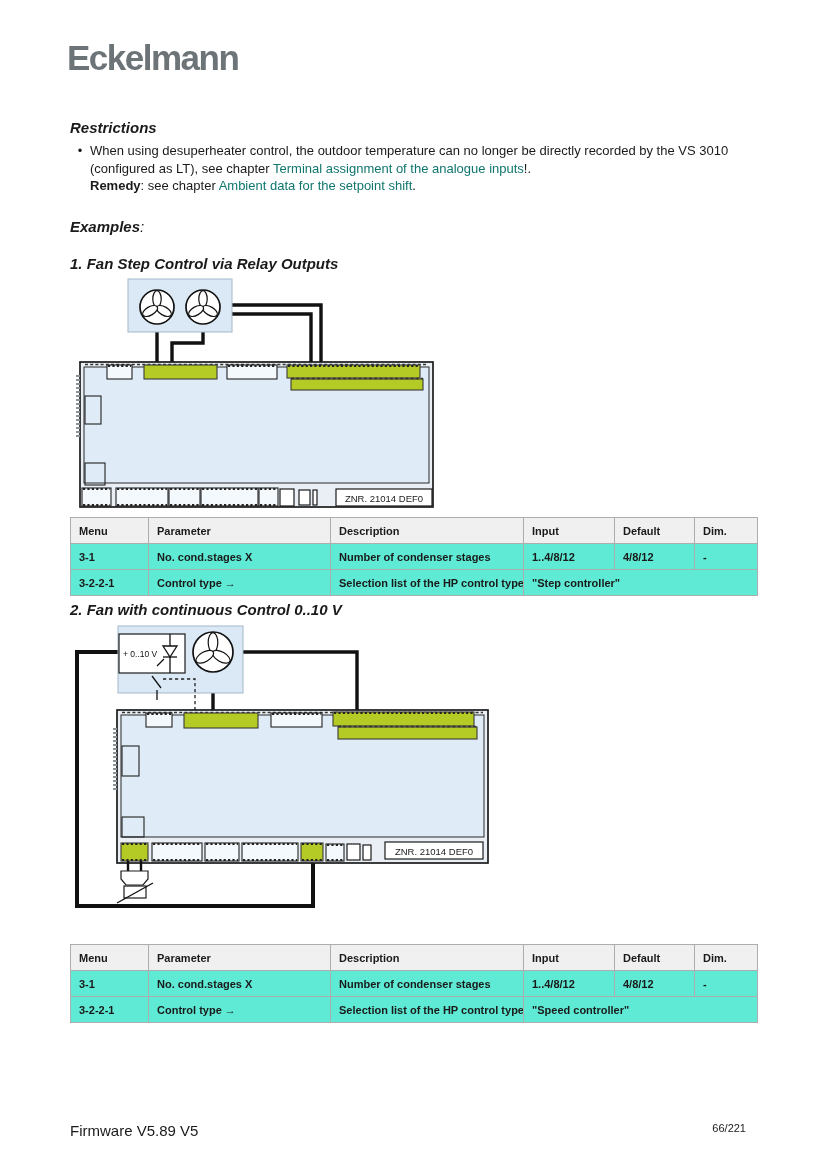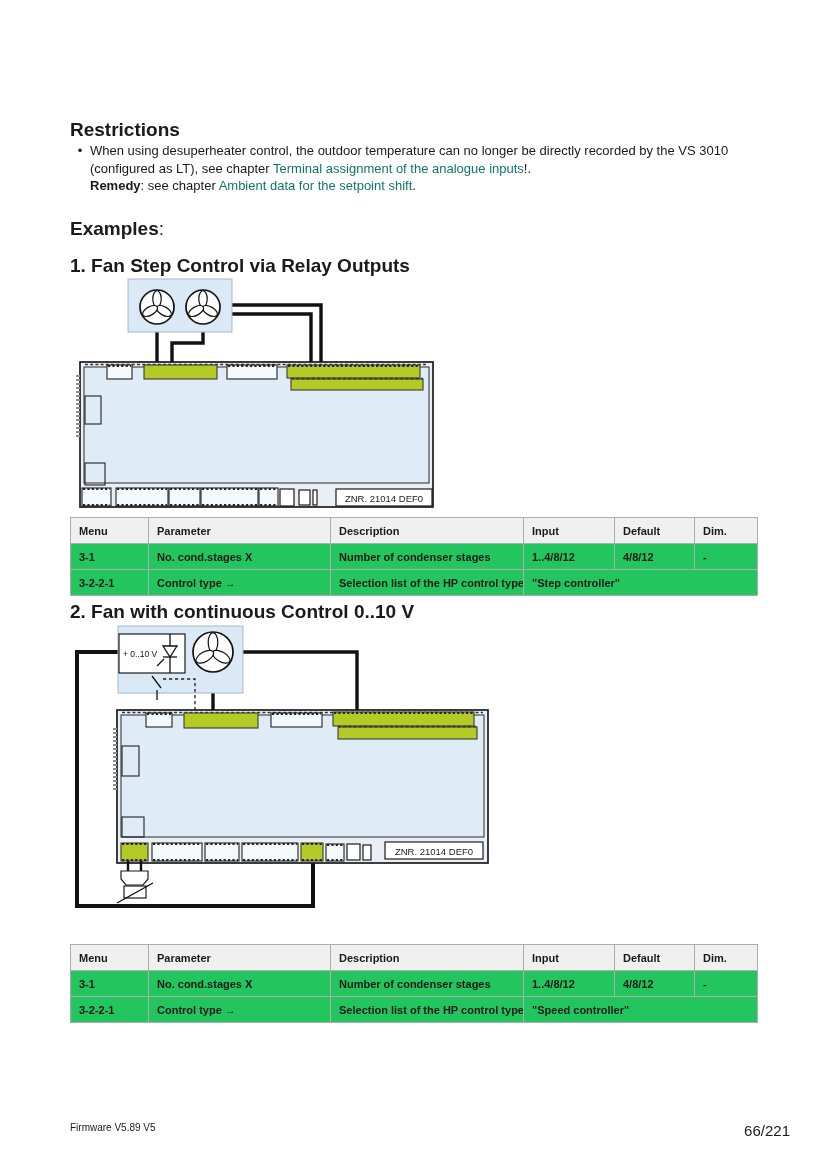--- a/index.html
+++ b/index.html
@@ -1,20 +1,20 @@
 <!DOCTYPE html>
 <html><head>
 <meta charset="utf-8">
 <style>
   html,body{margin:0;padding:0;background:#fff;}
   #page{position:relative;width:827px;height:1169px;background:#fff;overflow:hidden;
         font-family:"Liberation Sans",sans-serif;color:#1a1a1a;}
   .abs{position:absolute;}
   #logo{left:67px;top:38px;font-size:35px;font-weight:bold;color:#6d7478;letter-spacing:-1.5px;}
-  .h-bold{font-size:19px;font-weight:bold;}
+  .h-bold{font-size:15px;font-weight:bold;font-style:italic;}
   #restr-head{left:70px;top:119px;}
   #restr-bullet{left:70px;top:142px;width:688px;font-size:13px;line-height:17.5px;display:flex;}
   #restr-bullet .dot{width:20px;flex:0 0 20px;text-align:center;}
   #restr-bullet .btxt{flex:1;}
   a.doclink{color:#0f766e;text-decoration:none;}
   #examples-head{left:70px;top:218px;}
   #examples-head .colon{font-weight:normal;}
   #ex1-title{left:70px;top:255px;}
   #ex2-title{left:70px;top:601px;}
   svg text{font-family:"Liberation Sans",sans-serif;}
@@ -31,36 +31,37 @@
   .wire{stroke:#111;stroke-width:3.4;fill:none;}
   .wire2{stroke:#111;stroke-width:4;fill:none;}
   .thin{stroke:#111;stroke-width:1.3;fill:none;}
   .dash{stroke:#222;stroke-width:1.3;fill:none;stroke-dasharray:3.2 2.8;}
   .fanc{fill:#fff;stroke:#111;stroke-width:1.7;}
   .petal{fill:#fff;stroke:#111;stroke-width:1.2;}
   .znr{font-size:9.5px;fill:#222;}
   .ctl{font-size:8.5px;fill:#111;}
   
   table.ptable{position:absolute;left:70px;border-collapse:collapse;table-layout:fixed;
-               width:687px;font-size:11px;color:#1a1a1a;background:#22c55e;}
+               width:687px;font-size:11px;color:#1a1a1a;background:#5eead4;}
   table.ptable th,table.ptable td{border:1px solid #adadad;padding:0 8px;height:25px;
                text-align:left;vertical-align:middle;font-weight:bold;overflow:hidden;white-space:nowrap;}
   table.ptable thead th{background:#f0f0f0;font-weight:bold;}
   #table1{top:517px;}
   #table2{top:944px;}
   
-  #footer-left{left:70px;top:1122px;font-size:10px;}
+  #footer-left{left:70px;top:1122px;font-size:15px;}
   #footer-center{left:0;top:1122px;width:827px;text-align:center;font-size:12.5px;}
-  #footer-right{left:690px;top:1122px;width:100px;text-align:right;font-size:15px;}
+  #footer-right{left:646px;top:1122px;width:100px;text-align:right;font-size:11px;}
 </style>
 </head>
 <body>
 
 <div id="page">
 
+  <div class="abs" id="logo">Eckelmann</div>
 
   <div class="abs h-bold" id="restr-head">Restrictions</div>
 
   <div class="abs" id="restr-bullet">
     <span class="dot">•</span>
     <div class="btxt">
       <span>When using desuperheater control, the outdoor temperature can no longer be directly recorded by the VS 3010 (configured as LT), see chapter </span><a class="doclink" href="#">Terminal assignment of the analogue inputs</a><span>!.</span>
       <div>
         <b>Remedy</b><span>: see chapter </span><a class="doclink" href="#">Ambient data for the setpoint shift</a><span>.</span>
       </div>

